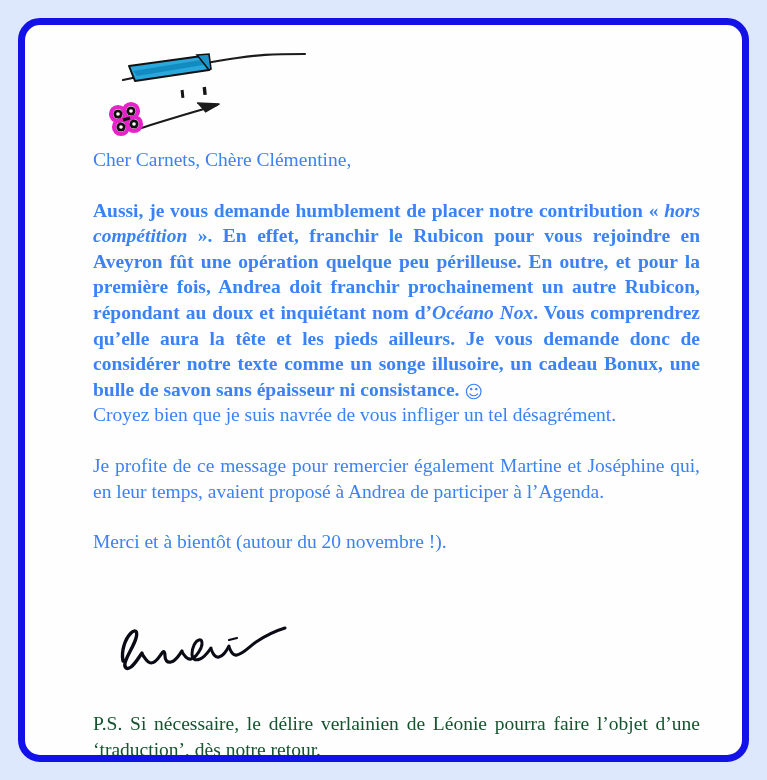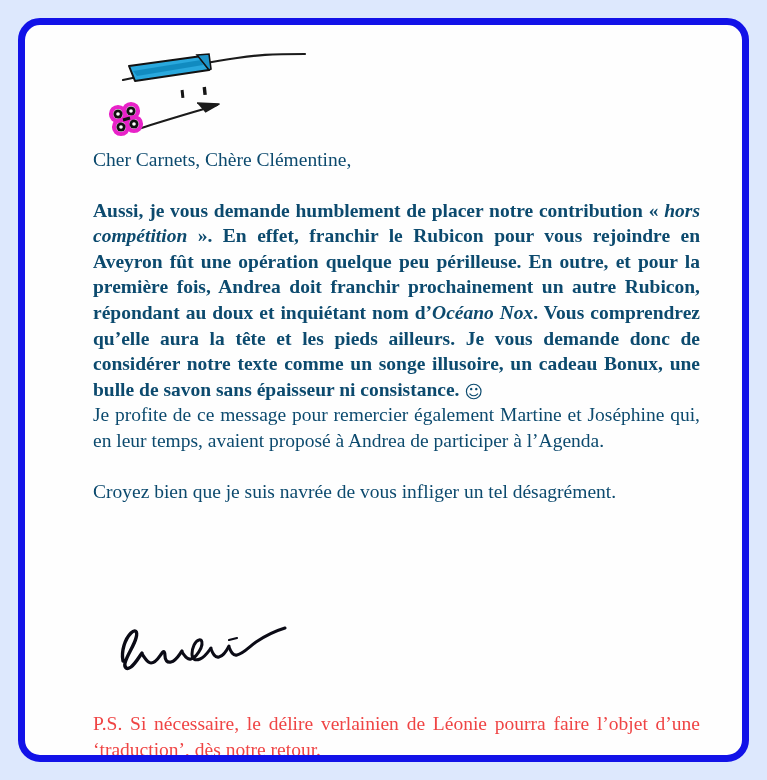--- a/index.html
+++ b/index.html
@@ -54,21 +54,21 @@
   }
 
   
   #text-block {
     position: absolute;
     left: 68px;
     top: 122px;
     width: 607px;
     font-size: 19.5px;
     line-height: 25.6px;
-    color: #0c4a6e;
+    color: #3b82f6;
     text-align: justify;
     text-justify: inter-word;
   }
 
   .para {
     margin: 0 0 25px 0;
     text-align: justify;
   }
   .para:last-child { margin-bottom: 0; }
   .para.nojust { text-align: left; }
@@ -94,21 +94,21 @@
     pointer-events: none;
   }
 
   #ps-block {
     position: absolute;
     left: 68px;
     top: 686px;
     width: 607px;
     font-size: 19.5px;
     line-height: 25.6px;
-    color: #ef4444;
+    color: #14532d;
     text-align: justify;
   }
   #ps-block .para { margin-bottom: 0; }
 </style>
 </head>
 <body>
 
 <div id="letter-frame">
   <div id="letter-border">
     <div id="letter-body">
@@ -153,28 +153,31 @@
         </g>
       </svg>
 
       <div id="text-block">
 
         <p class="para nojust">Cher Carnets, Chère Clémentine,</p>
 
 
         <p class="para tight"><span>Aussi, je vous demande humblement de placer notre contribution « </span><span class="it">hors compétition</span><span> ». En effet, franchir le Rubicon pour vous rejoindre en Aveyron fût une opération quelque peu périlleuse. En outre, et pour la première fois, Andrea doit franchir prochainement un autre Rubicon, répondant au doux et inquiétant nom d’</span><span class="it">Océano Nox</span><span>. Vous comprendrez qu’elle aura la tête et les pieds ailleurs. Je vous demande donc de considérer notre texte comme un songe illusoire, un cadeau Bonux, une bulle de savon sans épaisseur ni consistance. </span><span class="smiley">☺</span></p>
 
+        <p class="para nojust">
+          <span>Croyez bien que je suis navrée de vous infliger un tel désagrément.</span>
+        </p>
+
         <p class="para">
           <span>Je profite de ce message pour remercier également Martine et Joséphine qui, en leur temps, avaient proposé à Andrea de participer à l’Agenda.</span>
         </p>
 
         <p class="para nojust">
-          <span>Croyez bien que je suis navrée de vous infliger un tel désagrément.</span>
+          <span>Merci et à bientôt (autour du 20 novembre !).</span>
         </p>
-
 
       </div>
 
       <svg id="signature" viewBox="0 0 200 70" aria-hidden="true">
         <g fill="none" stroke="#0b0b16" stroke-linecap="round" stroke-linejoin="round">
           <path d="M10 48 C 8 38, 12 26, 18 20 C 22 16, 25 18, 23 25 C 21 33, 14 42, 12 50 C 11 55, 14 57, 18 54 C 23 50, 26 44, 29 40" stroke-width="3.4"></path>
           <path d="M29 41 C 32 45, 34 50, 38 50 C 43 50, 46 44, 49 40 C 51 37, 52 39, 52 43 C 52 47, 54 50, 58 49 C 63 48, 66 42, 69 38" stroke-width="3.2"></path>
           <path d="M69 39 C 72 43, 74 47, 78 46 C 83 45, 86 39, 88 35 C 90 30, 89 26, 86 27 C 82 28, 79 35, 79 41 C 79 46, 82 48, 87 46 C 92 44, 95 39, 98 35" stroke-width="3"></path>
           <path d="M98 36 C 100 41, 102 45, 106 44 C 111 43, 114 37, 116 33" stroke-width="3"></path>
           <path d="M116 34 C 118 39, 120 43, 124 42 C 130 41, 136 34, 143 29 C 152 23, 162 18, 172 15" stroke-width="3"></path>

